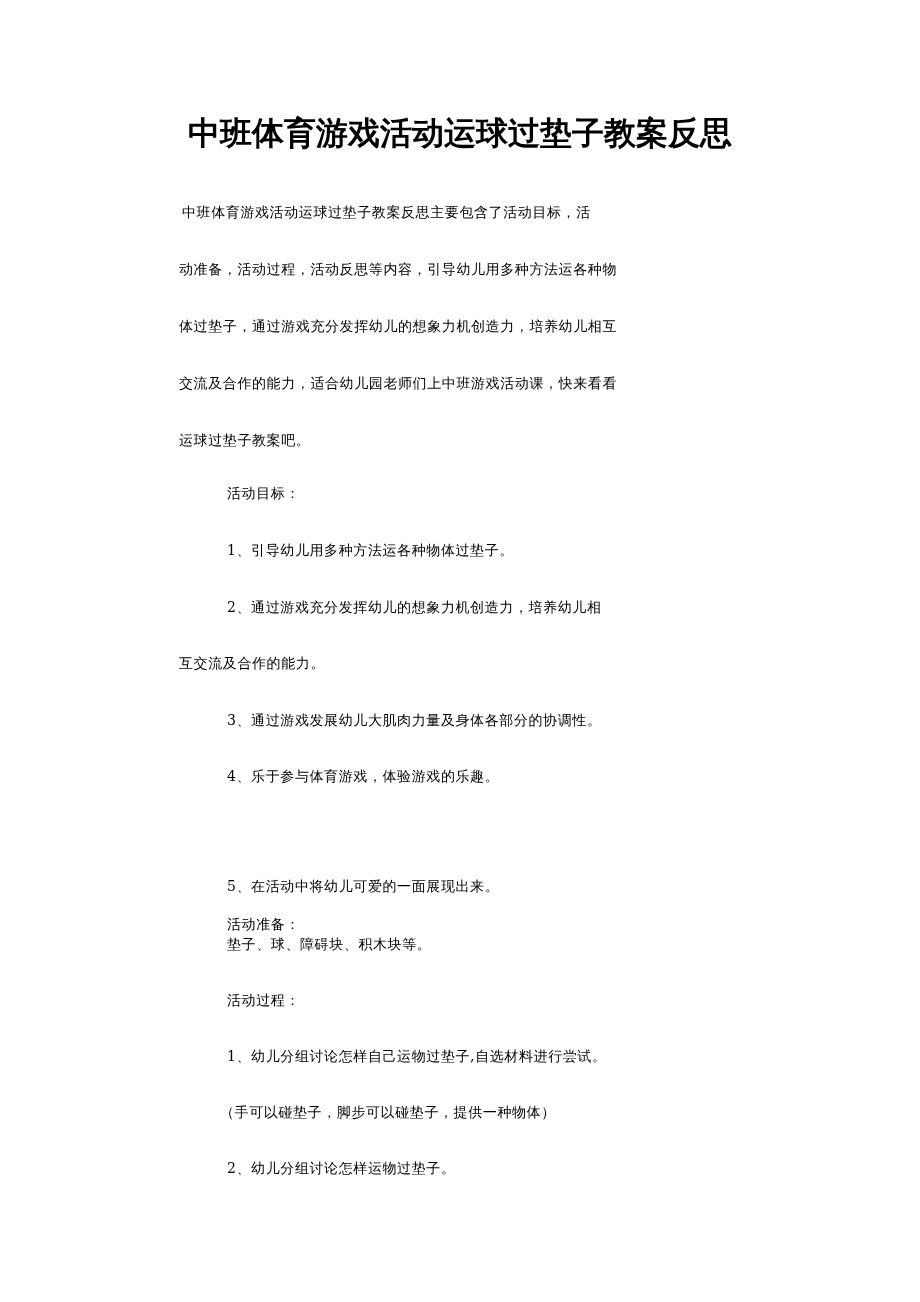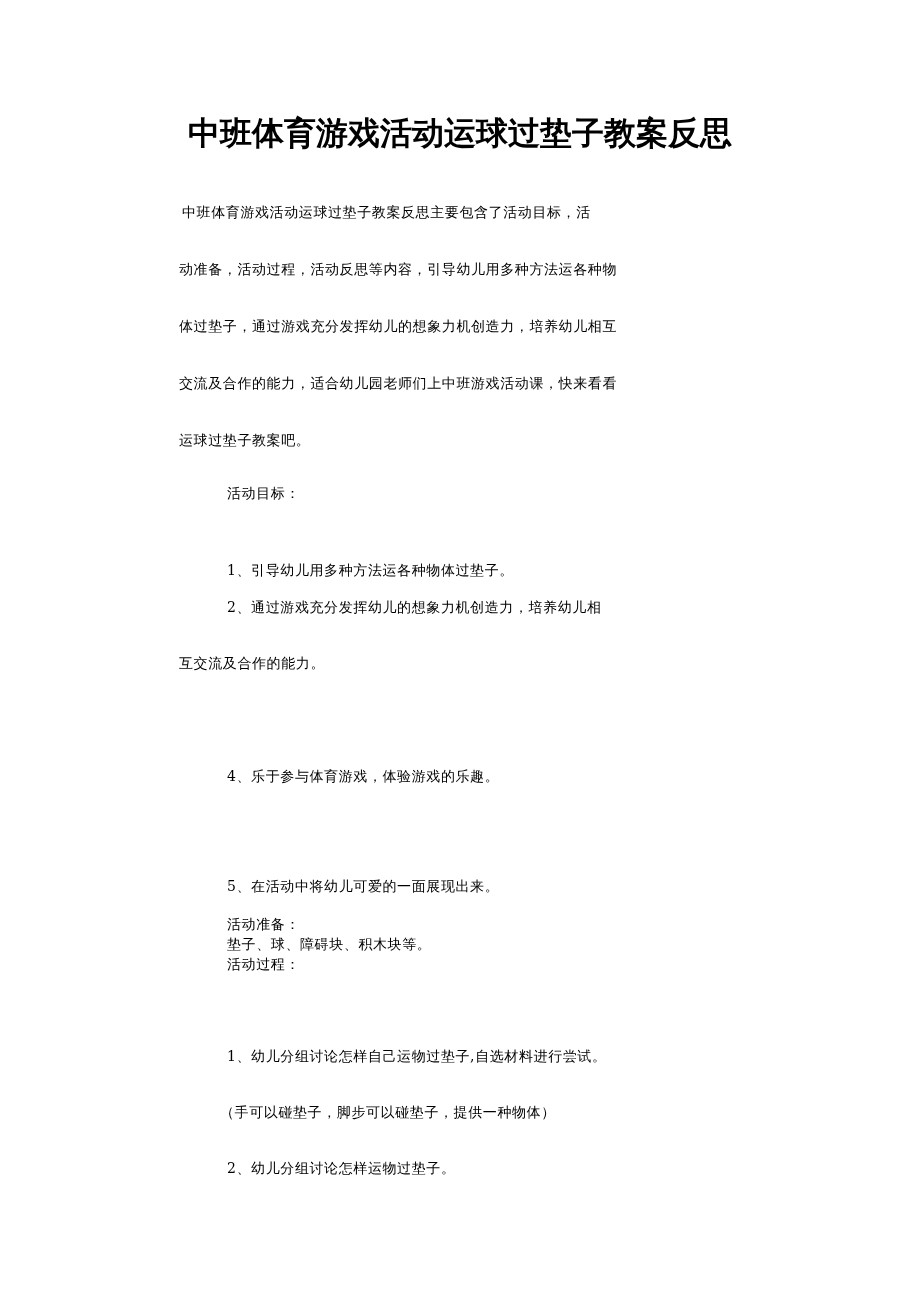--- a/index.html
+++ b/index.html
@@ -54,27 +54,28 @@
 
   <div class="title" style="left:-30px;">中班体育游戏活动运球过垫子教案反思</div>
 
   <div class="line first-indent" style="top:197px;">中班体育游戏活动运球过垫子教案反思主要包含了活动目标，活</div>
   <div class="line flush" style="top:254px;">动准备，活动过程，活动反思等内容，引导幼儿用多种方法运各种物</div>
   <div class="line flush" style="top:311px;">体过垫子，通过游戏充分发挥幼儿的想象力机创造力，培养幼儿相互</div>
   <div class="line flush" style="top:368px;">交流及合作的能力，适合幼儿园老师们上中班游戏活动课，快来看看</div>
   <div class="line flush" style="top:425px;">运球过垫子教案吧。</div>
 
   <div class="line indent" style="top:478px;">活动目标：</div>
-  <div class="line indent" style="top:535px;margin-top:20px;">1、引导幼儿用多种方法运各种物体过垫子。</div>
+  <div class="line indent" style="top:535px;">1、引导幼儿用多种方法运各种物体过垫子。</div>
   <div class="line indent" style="top:592px;">2、通过游戏充分发挥幼儿的想象力机创造力，培养幼儿相</div>
   <div class="line flush" style="top:648px;">互交流及合作的能力。</div>
+  <div class="line indent" style="top:705px;">3、通过游戏发展幼儿大肌肉力量及身体各部分的协调性。</div>
   <div class="line indent" style="top:761px;">4、乐于参与体育游戏，体验游戏的乐趣。</div>
   <div class="line indent" style="top:863px;margin-top:8px;">5、在活动中将幼儿可爱的一面展现出来。</div>
 
   <div class="line indent" style="top:873px;margin-top:36px;">活动准备：</div>
   <div class="line indent" style="top:929px;">垫子、球、障碍块、积木块等。</div>
 
-  <div class="line indent" style="top:949px;">活动过程：</div>
+  <div class="line indent" style="top:985px;">活动过程：</div>
   <div class="line indent" style="top:1041px;">1、幼儿分组讨论怎样自己运物过垫子,自选材料进行尝试。</div>
   <div class="line paren" style="top:1097px;">（手可以碰垫子，脚步可以碰垫子，提供一种物体）</div>
   <div class="line indent" style="top:1153px;">2、幼儿分组讨论怎样运物过垫子。</div>
 
 </div>
 
 </body></html>

